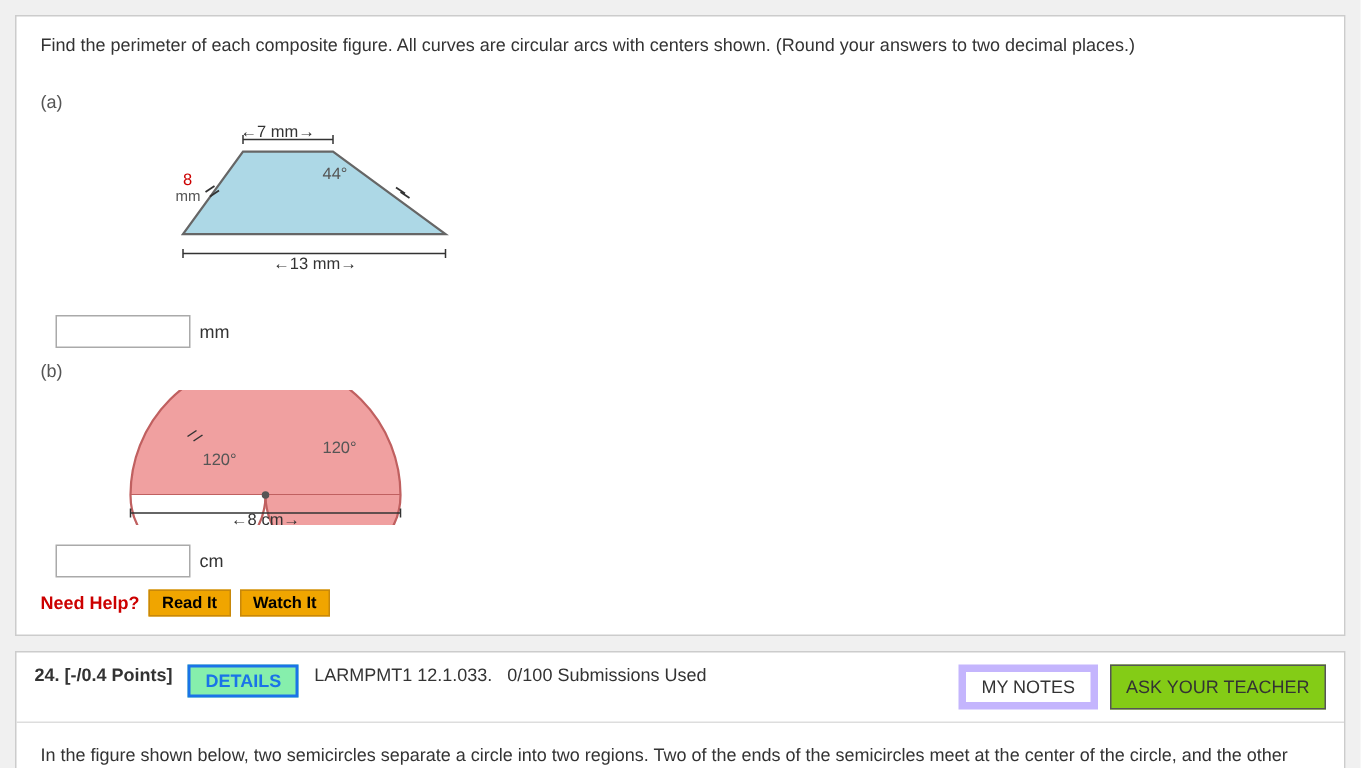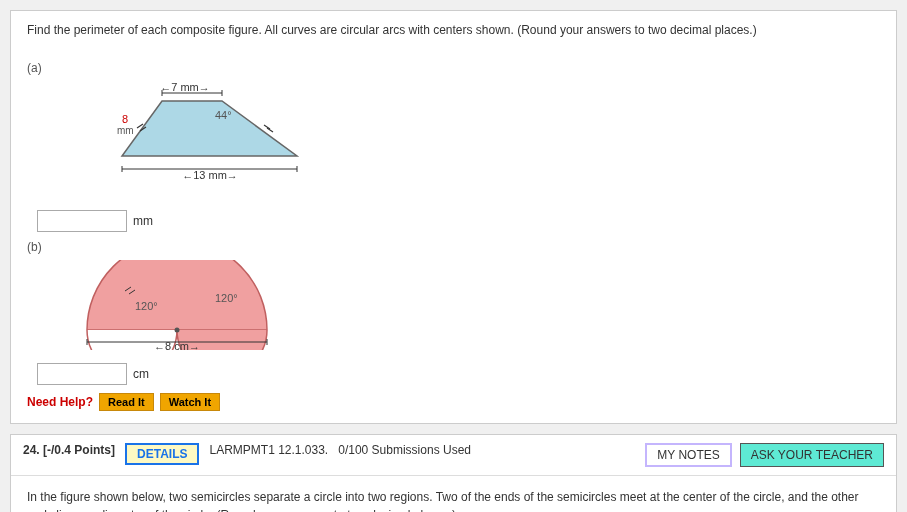--- a/index.html
+++ b/index.html
@@ -94,21 +94,21 @@
       gap: 10px;
     }
 
     .problem-number {
       font-size: 12px;
       font-weight: bold;
       white-space: nowrap;
     }
 
     .details-btn {
-      background: #fef9c3;
+      background: #86efac;
       border: 2px solid #1a73e8;
       color: #1a73e8;
       font-size: 12px;
       font-weight: bold;
       padding: 2px 10px;
       cursor: pointer;
     }
 
     .problem-id {
       font-size: 12px;
@@ -116,29 +116,29 @@
     }
 
     .header-right {
       margin-left: auto;
       display: flex;
       gap: 8px;
     }
 
     .my-notes-btn {
       background: #fff;
-      border: 2px solid #c4b5fd;
+      border: 5px solid #c4b5fd;
       color: #333;
       font-size: 12px;
       padding: 3px 10px;
       cursor: pointer;
     }
 
     .ask-teacher-btn {
-      background: #5eead4;
+      background: #84cc16;
       border: 1px solid #555;
       color: #333;
       font-size: 12px;
       padding: 3px 10px;
       cursor: pointer;
     }
 
     .problem-content {
       padding: 12px 16px;
     }

